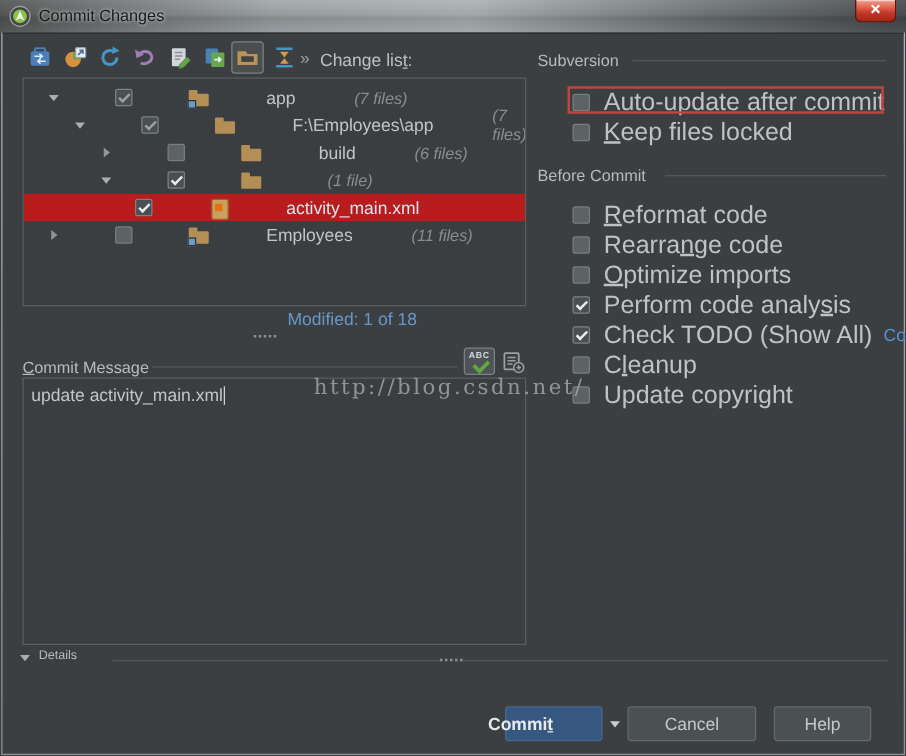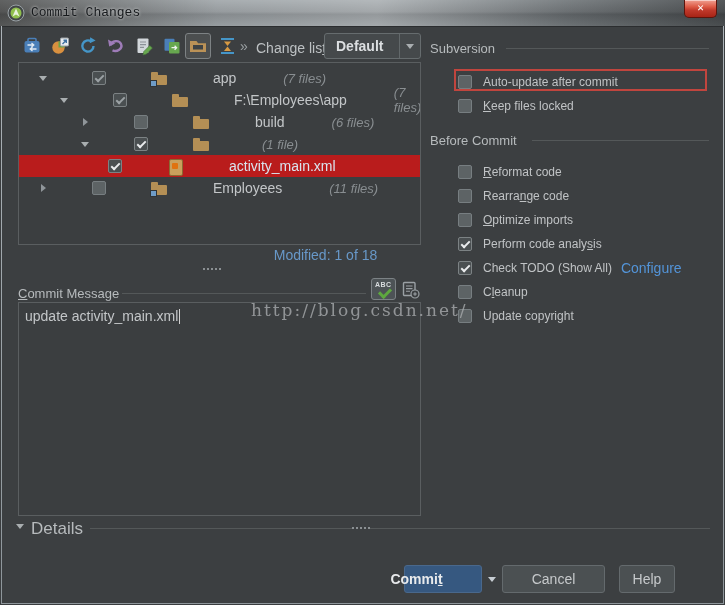--- a/index.html
+++ b/index.html
@@ -9,21 +9,20 @@
     font-family: "Liberation Sans", sans-serif;
     background: linear-gradient(180deg,#aeb5ba,#8d959a);
     box-shadow: 0 0 0 1px #3a3d3f inset;
   }
   
   .titlebar {
     position:absolute; left:0; top:0; width:725px; height:26px;
     background:
       linear-gradient(90deg, rgba(35,30,25,.45), rgba(255,255,255,.20) 30%, rgba(255,255,255,.30) 52%, rgba(60,60,60,.25) 78%, rgba(10,10,10,.45)),
       linear-gradient(180deg,#939a9e 0%, #7c8286 45%, #676d71 55%, #7e8589 100%);
-    font-family: Liberation Mono, monospace;
   }
   .title-icon { position:absolute; left:7px; top:4px; width:18px; height:18px; }
   .title-text {
     position:absolute; left:31px; top:5px; font-size:13px; color:#16191c;
     text-shadow: 0 0 3px rgba(255,255,255,.85);
   }
   .close-btn {
     position:absolute; left:684px; top:0; width:33px; height:18px;
     background: linear-gradient(180deg,#f0a092 0%, #dd5a45 40%, #c0392b 60%, #a82416 100%);
     border:1px solid #5e140c; border-top:none; border-radius:0 0 5px 5px;
@@ -79,21 +78,21 @@
   }
   .ti .mod { position:absolute; left:-1px; bottom:-1px; width:7px; height:7px; background:#6e9bc6; border:1px solid #2f3335; z-index:2; }
   .ti.xml::before {
     content:""; position:absolute; left:2px; top:0; width:12px; height:15px;
     background:#c9a05c; border:1px solid #8a6a33; border-radius:2px;
   }
   .ti.xml::after { content:""; position:absolute; left:5px; top:4px; width:6px; height:6px; background:#e0730f; border-radius:1px; }
   .tl { font-size:14px; color:#c3c6c8; white-space:pre; }
   .trow.sel .tl { color:#d9e4ee; }
   .tc { font-size:13px; font-style:italic; color:#898e91; margin-left:7px; }
-  .status { position:absolute; left:230px; top:247px; width:191px; text-align:center; font-size:14px; color:#6898c8; }
+  .status { position:absolute; left:230px; top:247px; width:191px; text-align:left; font-size:14px; color:#6898c8; }
   .splitter { position:absolute; width:18px; border-top:2px dotted #8b9093; cursor:row-resize; }
   
   .sec-label { font-size:13px; color:#b7bbbd; }
   .hline { position:absolute; height:1px; background:#545859; }
   .msg-label { position:absolute; left:18px; top:286px; }
   .spell-icon {
     position:absolute; left:371px; top:278px; width:25px; height:22px;
     background:#4d5356; border:1px solid #7c8285; border-radius:3px; cursor:pointer;
   }
   .spell-icon .abc { position:absolute; left:3px; top:2px; font-size:7px; font-weight:bold; color:#d8dcde; letter-spacing:.5px; }
@@ -104,27 +103,27 @@
   .hist-icon { position:absolute; left:401px; top:280px; width:19px; height:19px; cursor:pointer; }
   .msg-box {
     position:absolute; left:18px; top:302px; width:403px; height:214px;
     background:#3b3e40; border:1px solid #5a5e60; padding:5px 6px;
     font-size:14px; color:#c3c6c8; cursor:text;
   }
   .caret { display:inline-block; width:1px; height:15px; background:#d0d0d0; vertical-align:text-bottom; margin-left:1px; }
   
   .rp-header { position:absolute; left:430px; }
   .opt { position:absolute; display:flex; align-items:center; height:18px; cursor:pointer; }
-  .ol { font-size:12px; color:#c0c3c5; margin-left:6px; white-space:pre; }
+  .ol { font-size:20px; color:#c0c3c5; margin-left:6px; white-space:pre; }
   .u { text-decoration:underline; }
   .link { color:#5394d8; margin-left:9px; cursor:pointer; font-size:14px; }
   .annotation { position:absolute; left:454px; top:69px; width:253px; height:22px; border:2px solid #c0453e; z-index:5; }
   
   .details-tri { position:absolute; left:16px; top:524px; }
-  .details-label { position:absolute; left:31px; top:519px; font-size:17px; color:#b7bbbd; }
+  .details-label { position:absolute; left:31px; top:519px; font-size:10px; color:#b7bbbd; }
   .btn {
     position:absolute; top:565px; height:28px; border-radius:3px;
     display:flex; align-items:center; justify-content:center;
     font-size:14px; color:#c6c9cb; background:#4b5052; border:1px solid #646a6d; cursor:pointer;gap:38px;
   }
   .btn.primary { background:#365880; border-color:#49688c; color:#e8eaec; font-weight:bold; }
   .btn .tri-d { margin-left:7px; border-top-color:#c7cdd3; }
   
   .watermark {
     position:absolute; left:251px; top:300px; z-index:50; pointer-events:none;
@@ -187,26 +186,20 @@
   </div>
   <svg class="tbi" style="left:218px" viewBox="0 0 20 20">
     <rect x="3" y="2" width="13" height="2" fill="#4596c8"></rect>
     <path d="M9.5 5.5 L13 10 H6 Z" fill="#d89a43" transform="rotate(180 9.5 7.7)"></path>
     <path d="M9.5 10.5 L13 15 H6 Z" fill="#d89a43"></path>
     <rect x="3" y="16" width="13" height="2" fill="#4596c8"></rect>
   </svg>
 
   <span class="chevrons">»</span>
   <span class="cl-label"><span>Change lis</span><span class="u">t</span><span>:</span></span>
-  <div class="combo">
-    <span class="val">Default</span>
-    <span class="arrow-sec">
-        <span class="tri-d"></span>
-      </span>
-  </div>
 
   <div class="tree">
     <div class="trow" style="padding-left:19px">
       <span class="tw">
           <span class="tri-d"></span>
         </span>
       <span class="cb partial"></span>
       <span class="ti module">
           <i class="mod"></i>
         </span>
@@ -324,15 +317,15 @@
   <span class="tri-d details-tri"></span>
   <span class="details-label">Details</span>
   <div class="hline" style="left:90px; top:528px; width:620px"></div>
   <div class="splitter" style="left:352px; top:527px; background:#3c3f41"></div>
 
   <div class="btn primary" style="left:404px; width:78px">
     <span><span>Commi</span><span class="u">t</span></span>
     <span class="tri-d"></span>
   </div>
   <div class="btn" style="left:502px; width:103px">Cancel</div>
-  <div class="btn" style="left:619px; width:56px">Help</div>
+  <div class="btn" style="left:619px; width:78px">Help</div>
 
 </div>
 
 </body></html>

